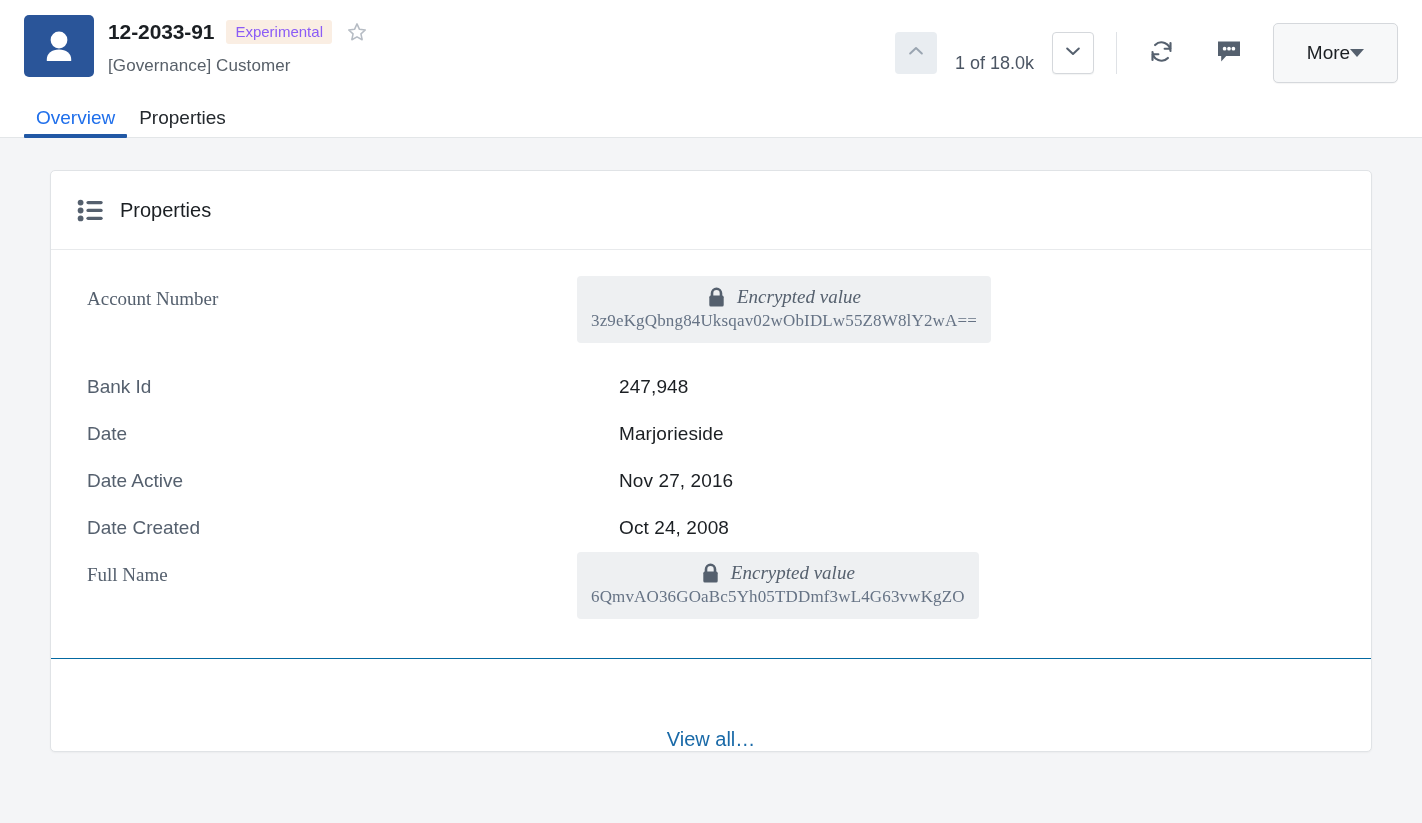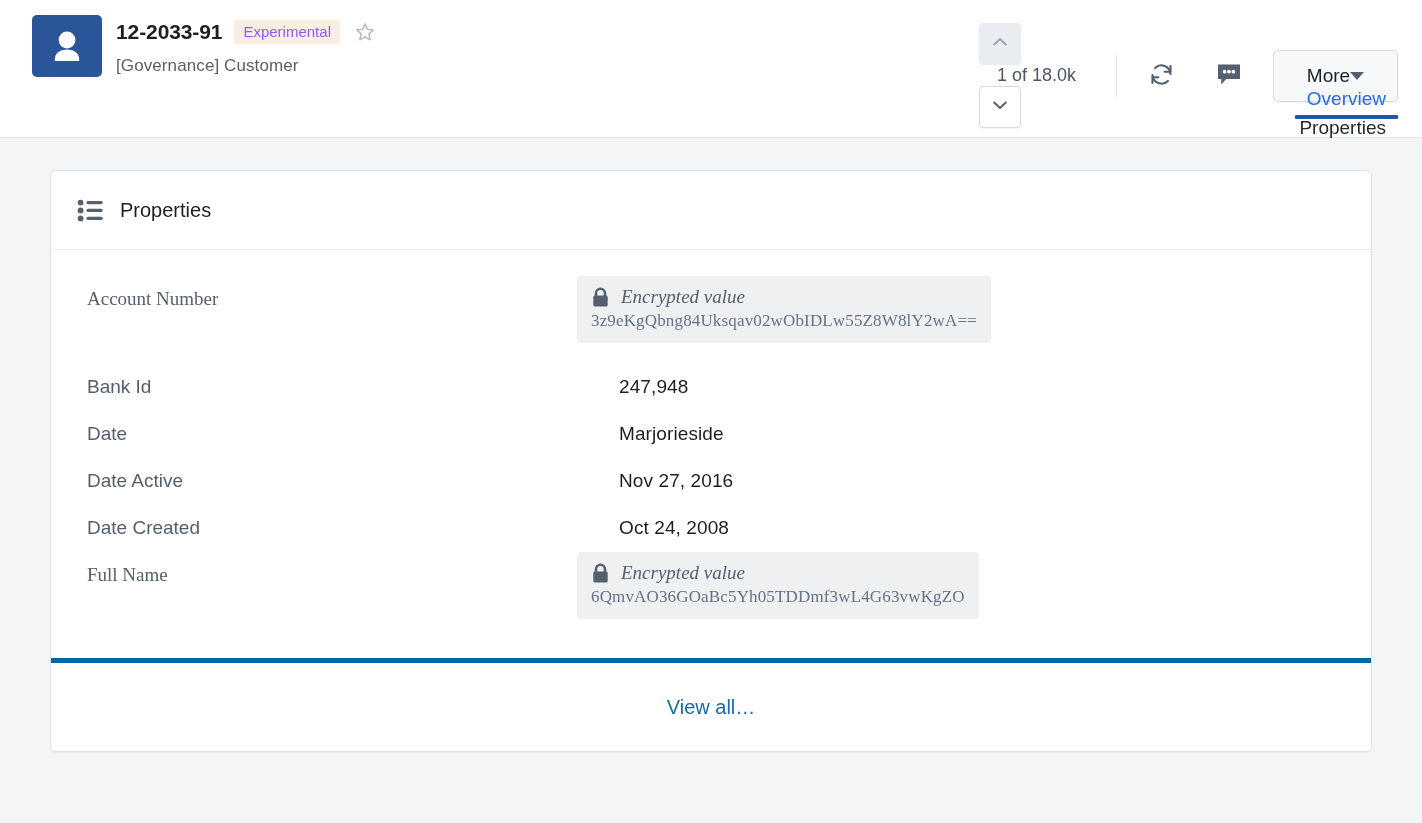--- a/index.html
+++ b/index.html
@@ -13,21 +13,20 @@
   }
 
   
   .header {
     position: relative;
     height: 89px;
     background: #ffffff;
     display: flex;
     align-items: flex-start;
     padding: 14px 24px 0 24px;
-    margin-left: 8px;
   }
 
   .entity-block {
     display: flex;
     align-items: flex-start;
     gap: 14px;
   }
 
   .avatar {
     width: 70px;
@@ -88,23 +87,22 @@
   .header-actions {
     margin-left: auto;
     display: flex;
     align-items: center;
     gap: 0;
     padding-top: 9px;
   }
 
   .pager {
     display: flex;
-    align-items: flex-start;
+    align-items: flex-end;
     gap: 0;
-    flex-direction: column;
   }
 
   .pager-btn {
     width: 42px;
     height: 42px;
     border-radius: 4px;
     display: flex;
     align-items: center;
     justify-content: center;
     cursor: pointer;
@@ -142,21 +140,21 @@
     color: #55606e;
     display: flex;
     align-items: center;
     justify-content: center;
     width: 44px;
     height: 42px;
   }
   .icon-gap { width: 24px; }
 
   .more-btn {
-    height: 52px;
+    height: 60px;
     min-width: 125px;
     border: 1px solid #d5d8dc;
     border-radius: 5px;
     background: #f7f8f9;
     display: flex;
     align-items: center;
     justify-content: center;
     gap: 0;
     cursor: pointer;
     padding: 0 16px;
@@ -176,21 +174,20 @@
 
   
   .tabs {
     display: flex;
     align-items: flex-end;
     gap: 0;
     padding: 0 24px;
     height: 49px;
     background: #ffffff;
     border-bottom: 1px solid #e3e6e8;
-    flex-direction: column;
   }
   .tab {
     font-size: 19px;
     color: #24292e;
     padding: 0 12px 10px 12px;
     cursor: pointer;
     position: relative;
     line-height: 1;
   }
   .tab.active { color: #1f6feb; }
@@ -261,39 +258,40 @@
     background: #eef0f2;
     border-radius: 4px;
     padding: 10px 14px 12px 14px;
     display: inline-block;
   }
   .enc-top {
     display: flex;
     align-items: center;
     gap: 11px;
     margin-bottom: 3px;
+    justify-content: center;
   }
   .enc-label {
     font-size: 19px;
     font-style: italic;
     color: #55606e;
   }
   .lock-icon { color: #55606e; display: flex; flex: none; }
   .enc-hash {
     font-size: 17px;
     color: #667385;
     letter-spacing: 0.15px;
     white-space: nowrap;
   }
 
   .card-footer {
-    border-top: 5px solid #0369a1;
+    border-top: 1px solid #0369a1;
     height: 93px;
     display: flex;
-    align-items: center;
+    align-items: flex-end;
     justify-content: center;
   }
   .view-all {
     font-size: 20px;
     color: #1a6aa8;
     cursor: pointer;
     text-decoration: none;
   }
 </style>
 </head>

